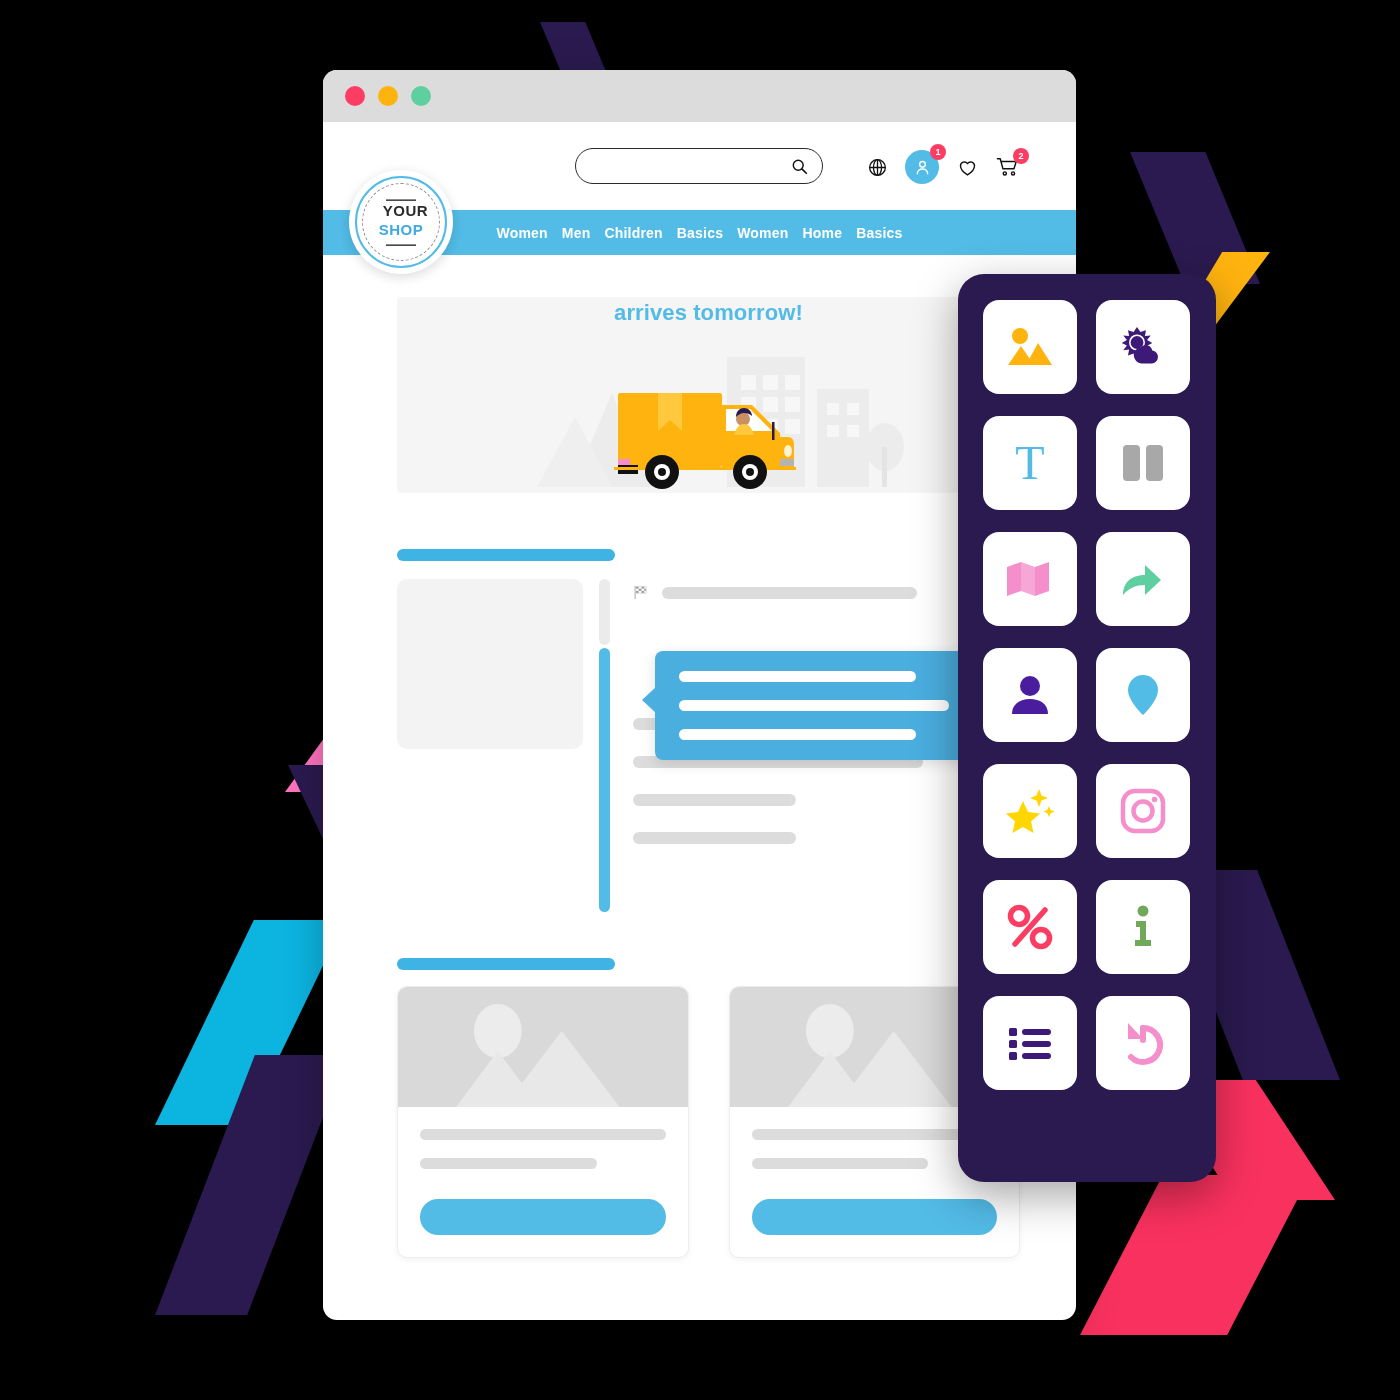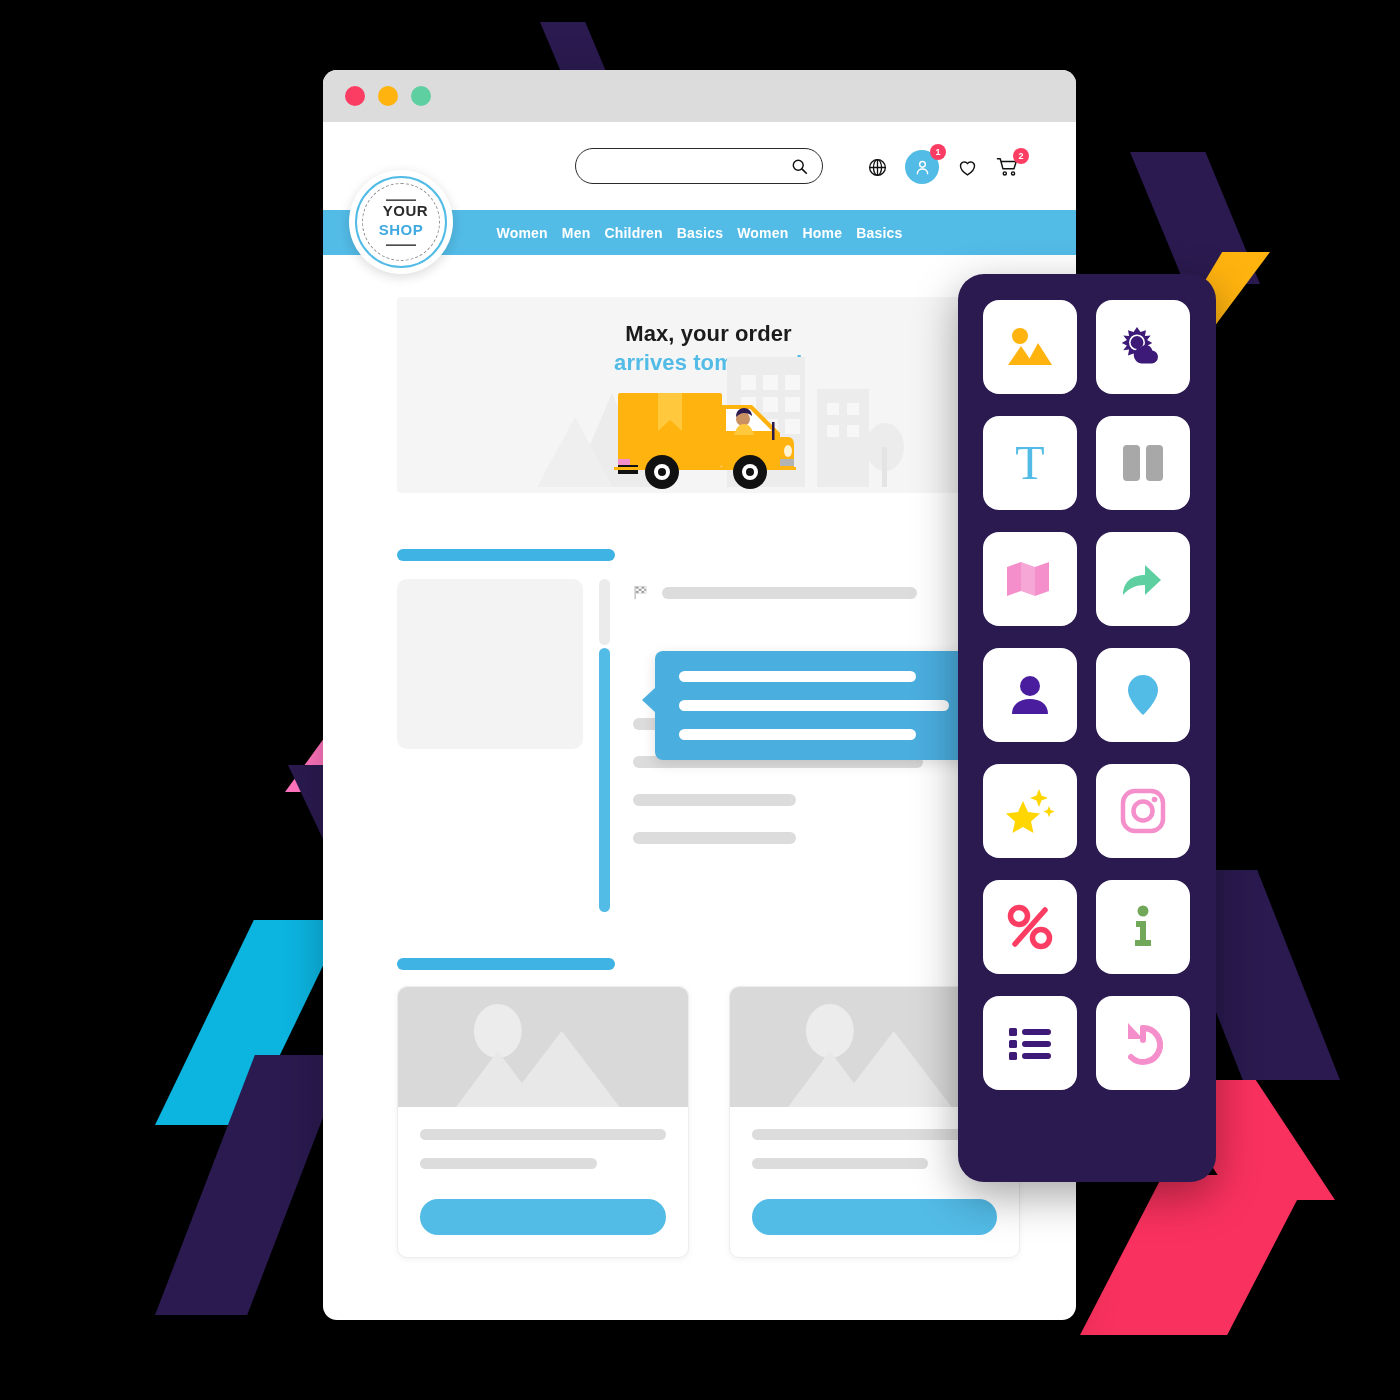--- a/index.html
+++ b/index.html
@@ -254,21 +254,20 @@
         <rect x="366" y="122" width="15" height="15" fill="#f7f7f7"></rect>
         <rect x="388" y="122" width="15" height="15" fill="#f7f7f7"></rect>
         <rect x="420" y="92" width="52" height="98" fill="#ececec"></rect>
         <rect x="430" y="106" width="12" height="12" fill="#f7f7f7"></rect>
         <rect x="450" y="106" width="12" height="12" fill="#f7f7f7"></rect>
         <rect x="430" y="128" width="12" height="12" fill="#f7f7f7"></rect>
         <rect x="450" y="128" width="12" height="12" fill="#f7f7f7"></rect>
         <ellipse cx="488" cy="150" rx="19" ry="24" fill="#ececec"></ellipse>
         <rect x="485" y="150" width="5" height="40" fill="#e4e4e4"></rect>
       </svg>
-      <h1>Max, your order</h1>
       <h2>arrives tomorrow!</h2>
 
       <svg style="position:absolute;left:205px;top:78px" width="212" height="118" viewBox="0 0 212 118">
 
         <rect x="16" y="18" width="104" height="74" rx="2" fill="#ffb30f"></rect>
         <polygon points="56,18 80,18 80,56 68,45 56,56" fill="#ffc83d"></polygon>
 
         <path d="M120 30 h30 l28 28 v34 h-58 z" fill="#ffb30f"></path>
         <path d="M124 34 h24 l22 22 h-46 z" fill="#fff"></path>
         <circle cx="141" cy="44" r="7" fill="#c99162"></circle>

